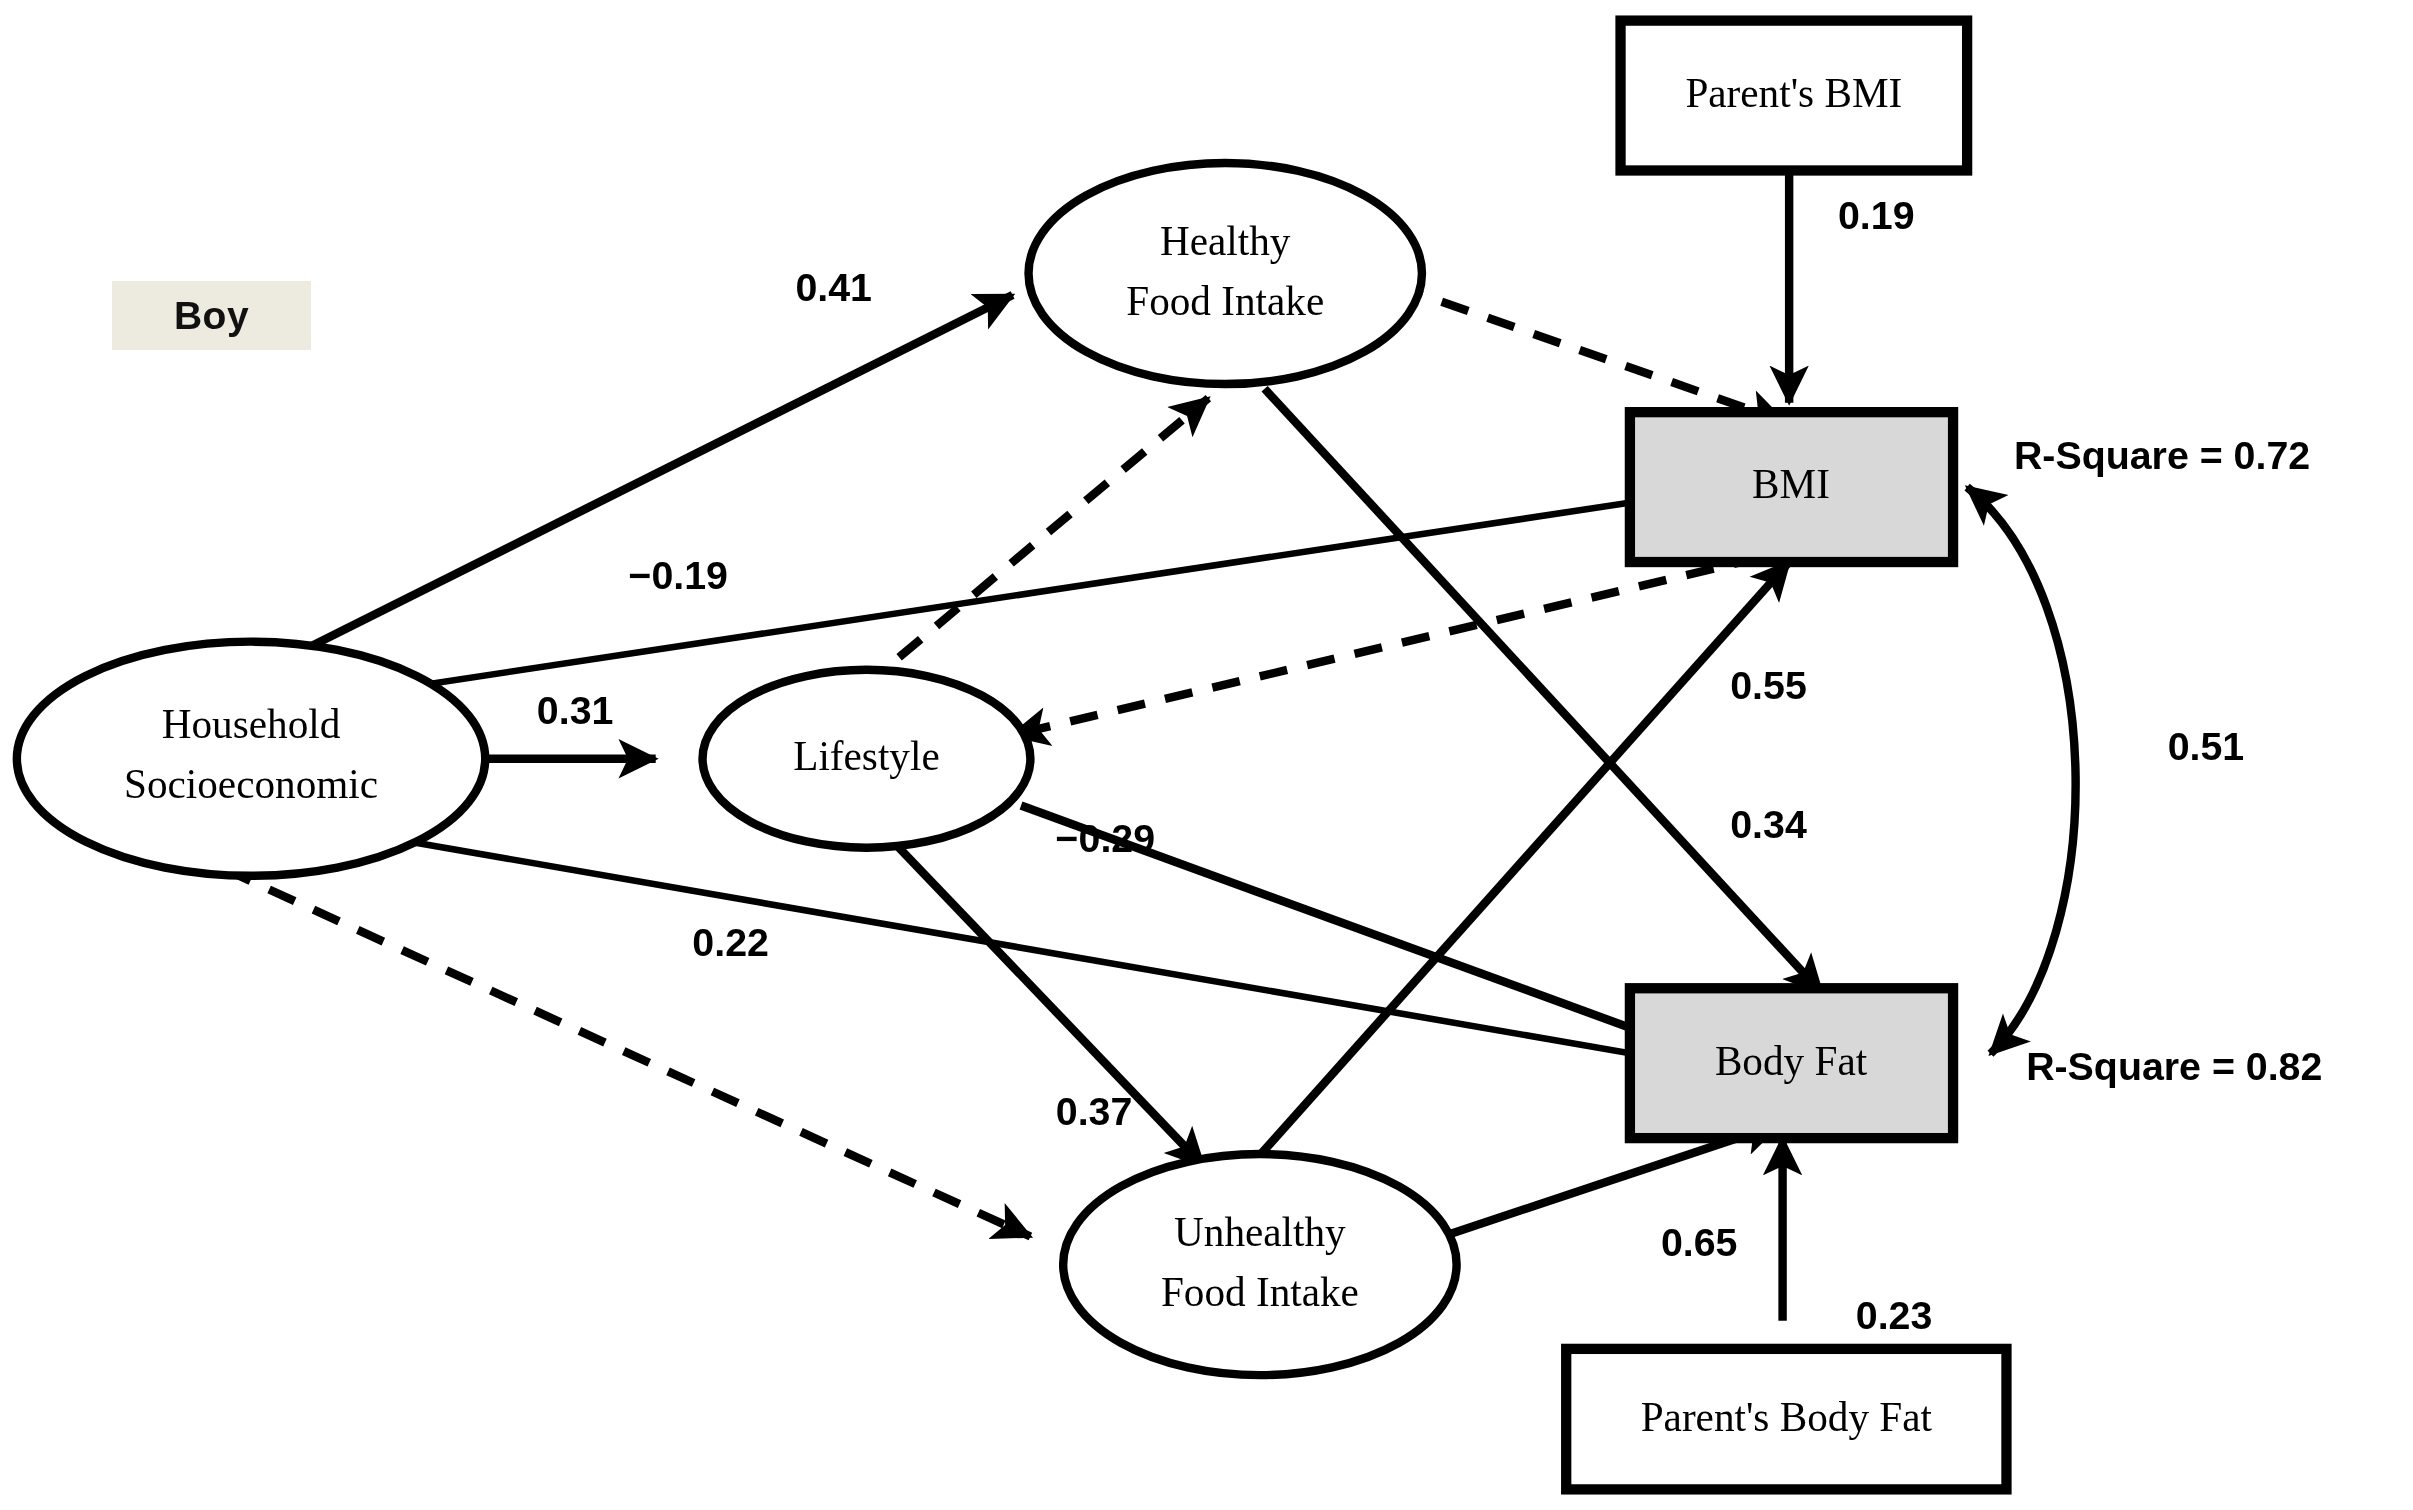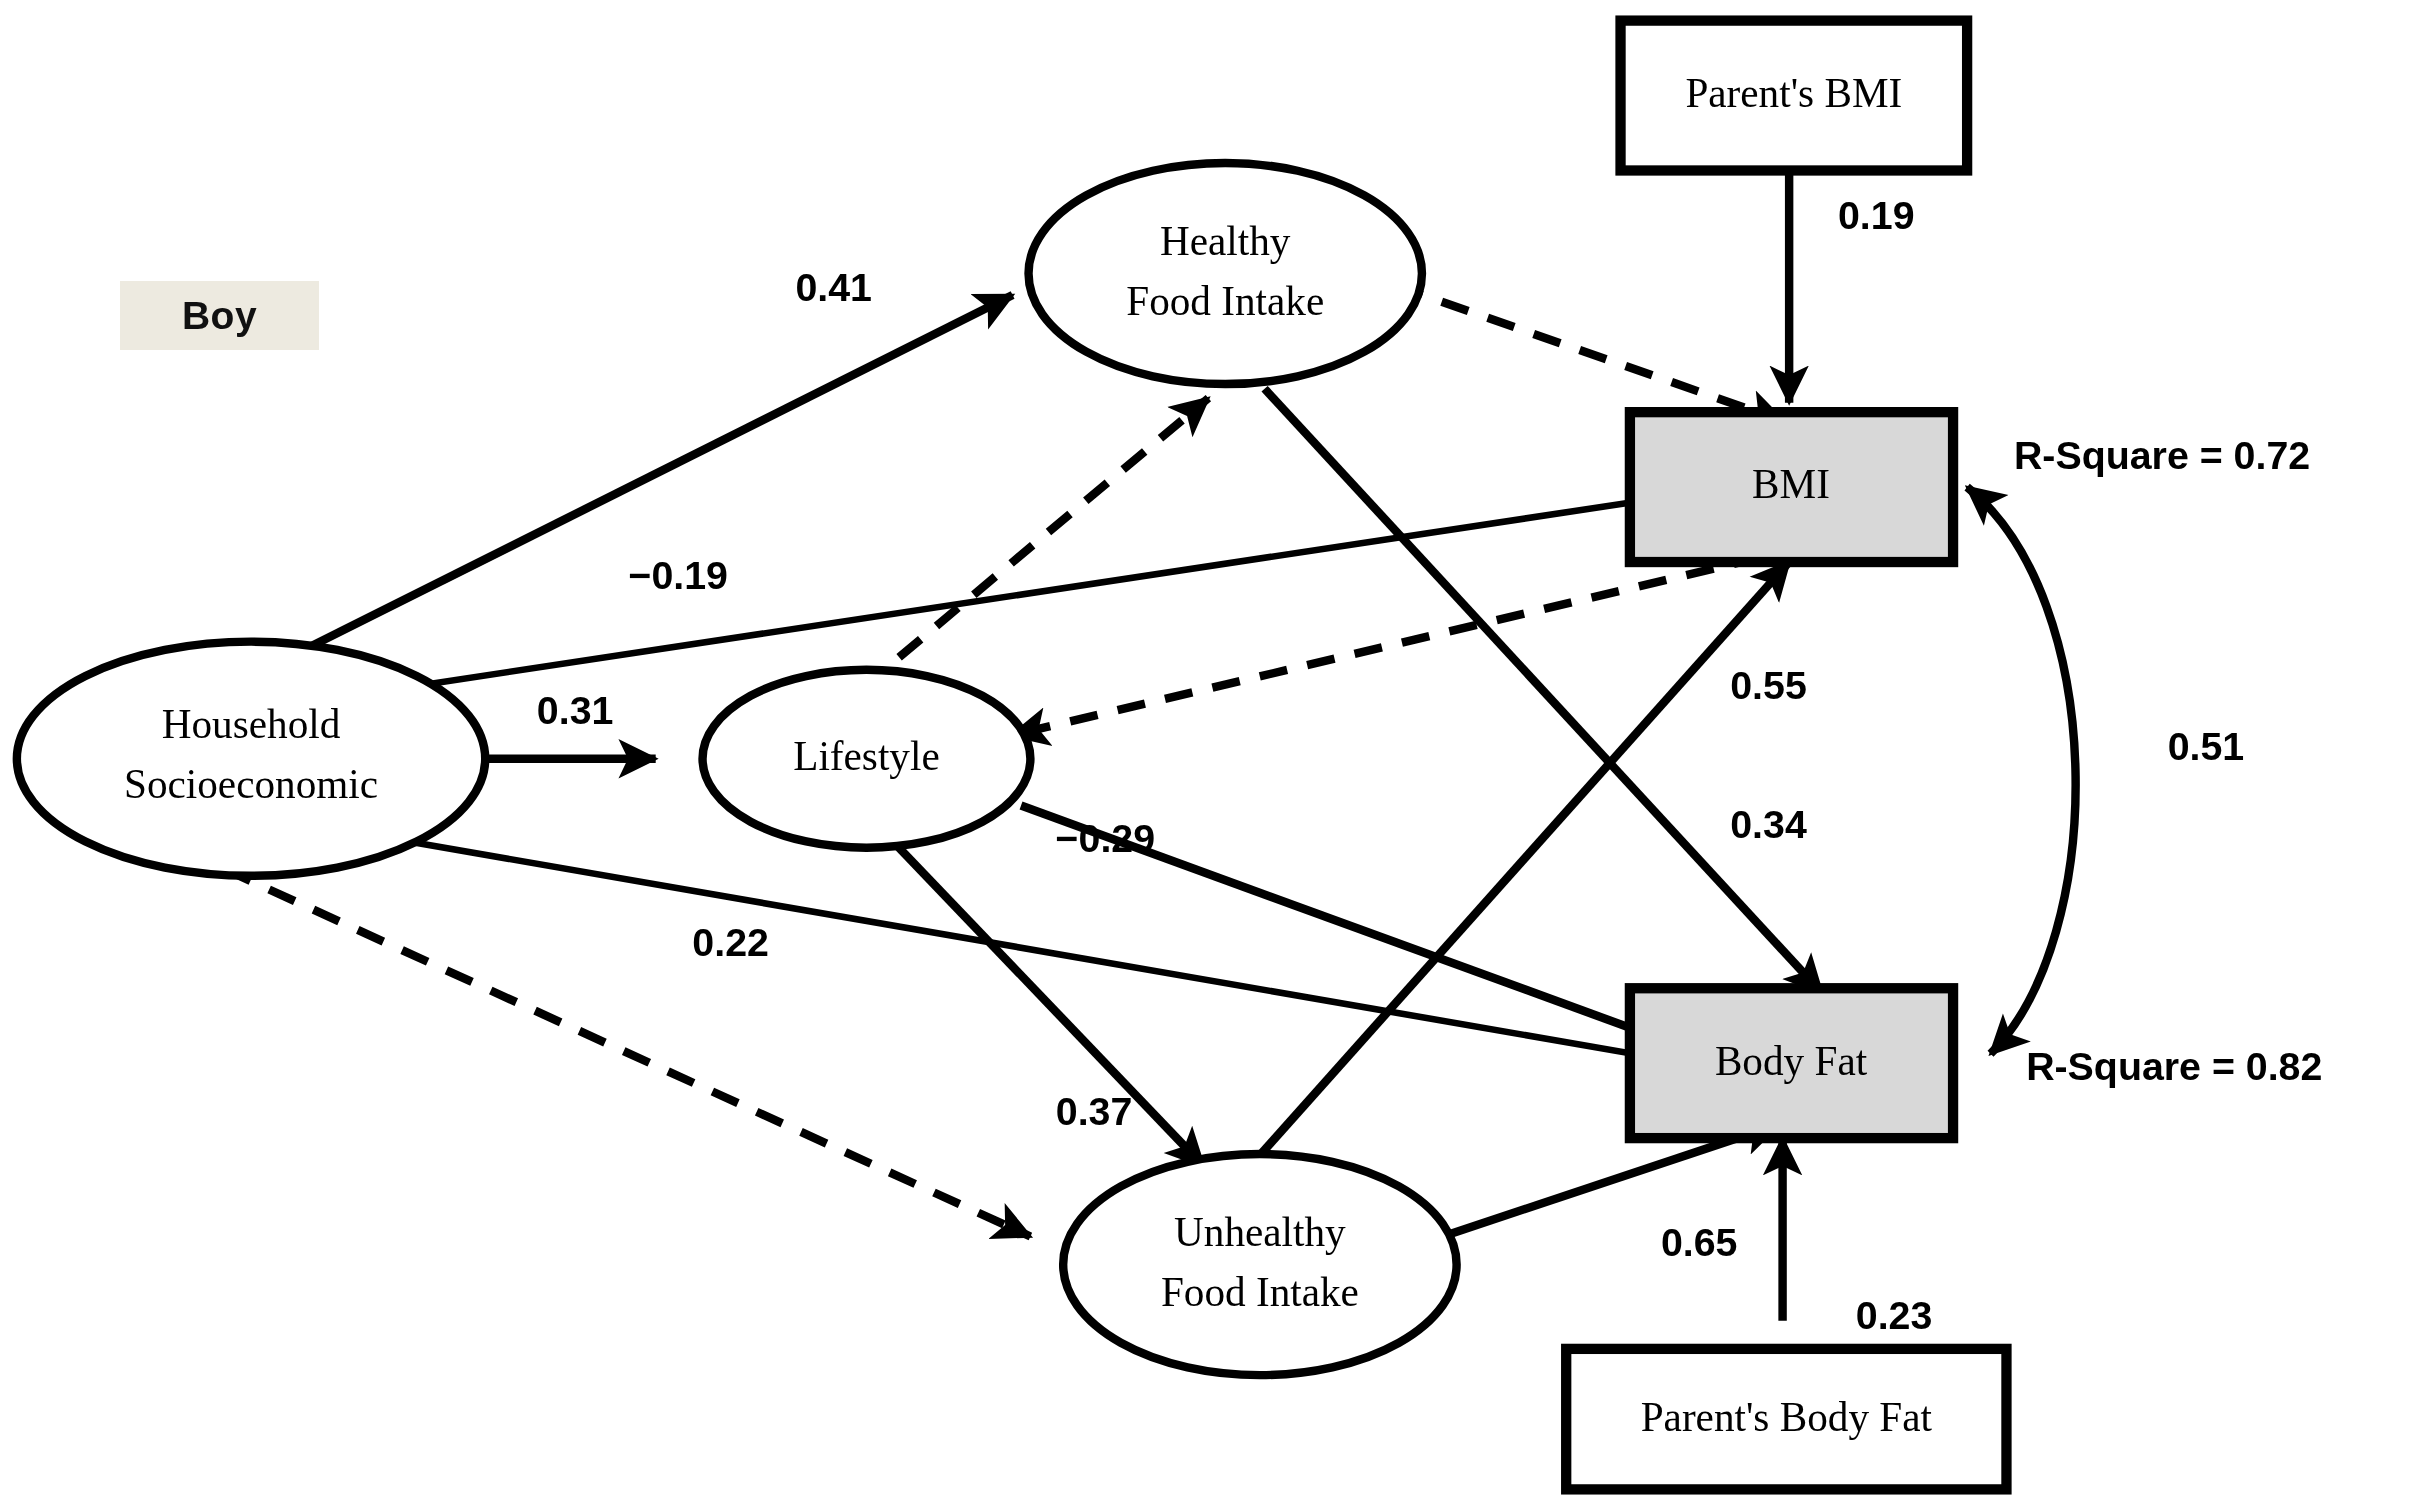--- a/index.html
+++ b/index.html
@@ -25,21 +25,21 @@
   #group-badge{position:absolute;background:#edeae0;padding:0;
                display:flex;align-items:center;justify-content:center;}
   #group-badge span{font-family:"Liberation Sans",sans-serif;font-weight:bold;
                font-size:39px;color:#111;letter-spacing:0.5px;}
 </style>
 </head>
 <body>
 
 <div id="stage">
 
-  <div id="group-badge" style="left:120px;top:281px;width:199px;height:69px;align-items:center;">
+  <div id="group-badge" style="left:112px;top:281px;width:199px;height:69px;align-items:center;">
     <span>Boy</span>
   </div>
 
   <svg id="diagram" viewBox="0 0 2576 1612">
     <defs>
       <marker id="ah" viewBox="0 0 12 12" refX="10.2" refY="6" markerWidth="5.2" markerHeight="5.2" orient="auto-start-reverse" markerUnits="strokeWidth">
         <path d="M 0 0.6 L 11 6 L 0 11.4 L 2.6 6 Z" fill="#000"></path>
       </marker>
       <marker id="ahd" viewBox="0 0 12 12" refX="10.2" refY="6" markerWidth="5.2" markerHeight="5.2" orient="auto-start-reverse" markerUnits="strokeWidth">
         <path d="M 0 0.6 L 11 6 L 0 11.4 L 2.6 6 Z" fill="#000"></path>

